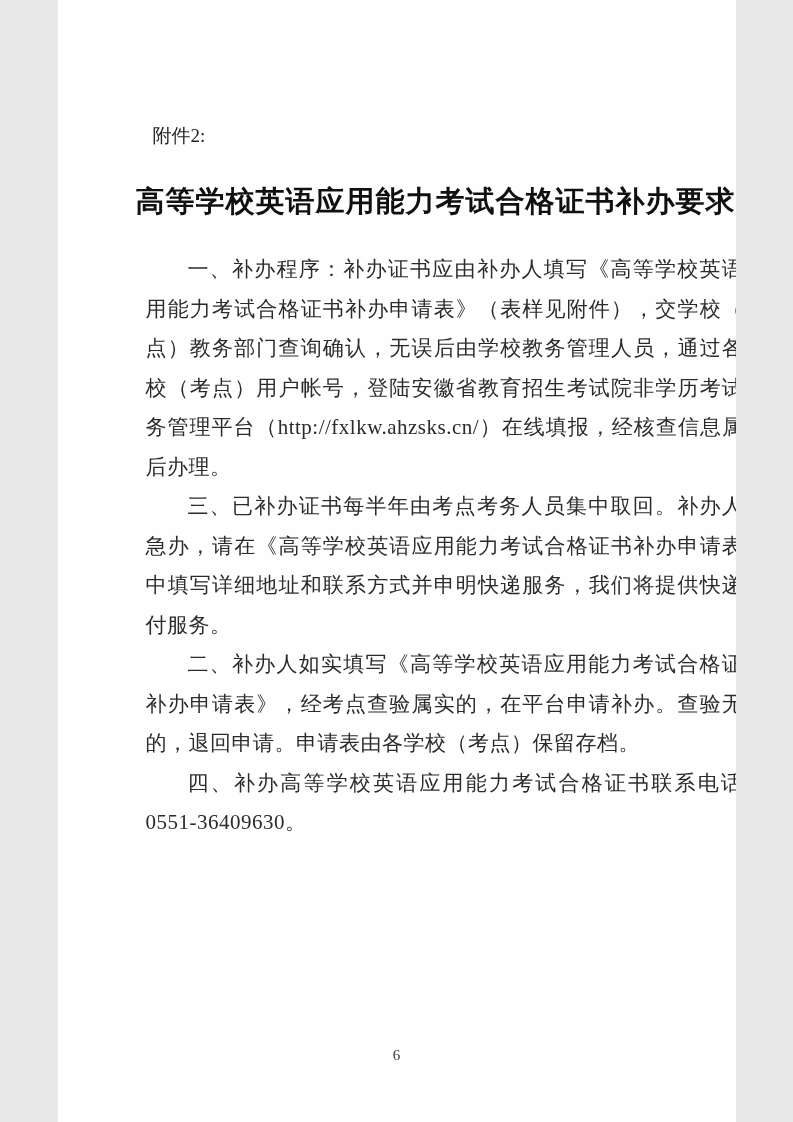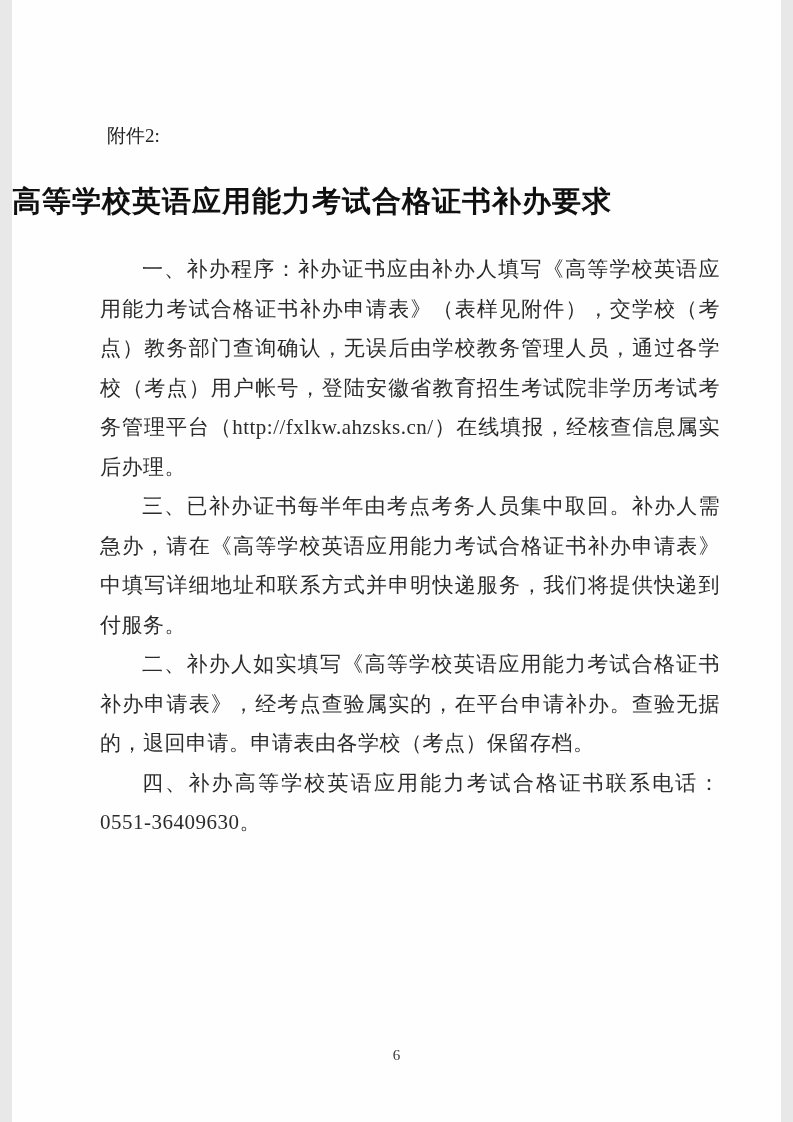--- a/index.html
+++ b/index.html
@@ -4,21 +4,21 @@
 <style>
   * { margin: 0; padding: 0; box-sizing: border-box; }
 
   html, body {
     background: #e8e8e8;
     font-family: "Liberation Serif", "DejaVu Serif", serif;
   }
 
   .page {
     position: relative;
-    width: 769px;
+    width: 678px;
     height: 1122px;
     margin: 0 auto;
     background: #fefefe;
     color: #2b2b2b;
     overflow: hidden;
   }
 
   .attachment-label {
     position: absolute;
     left: 95px;
@@ -26,21 +26,21 @@
     font-size: 19px;
     line-height: 24px;
     color: #232323;
   }
 
   .doc-title {
     position: absolute;
     left: 0;
     right: 0;
     top: 182px;
-    text-align: left;
+    text-align: right;
     font-size: 29px;
     font-weight: bold;
     letter-spacing: 1px;
     color: #101010;
     font-family: "Liberation Serif", "DejaVu Serif", serif;
   }
 
   .doc-body {
     position: absolute;
     left: 88px;

